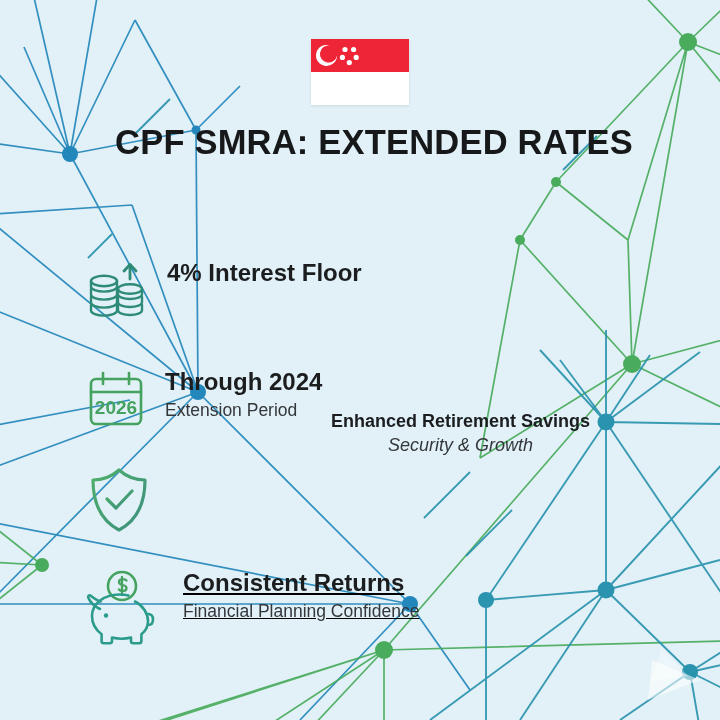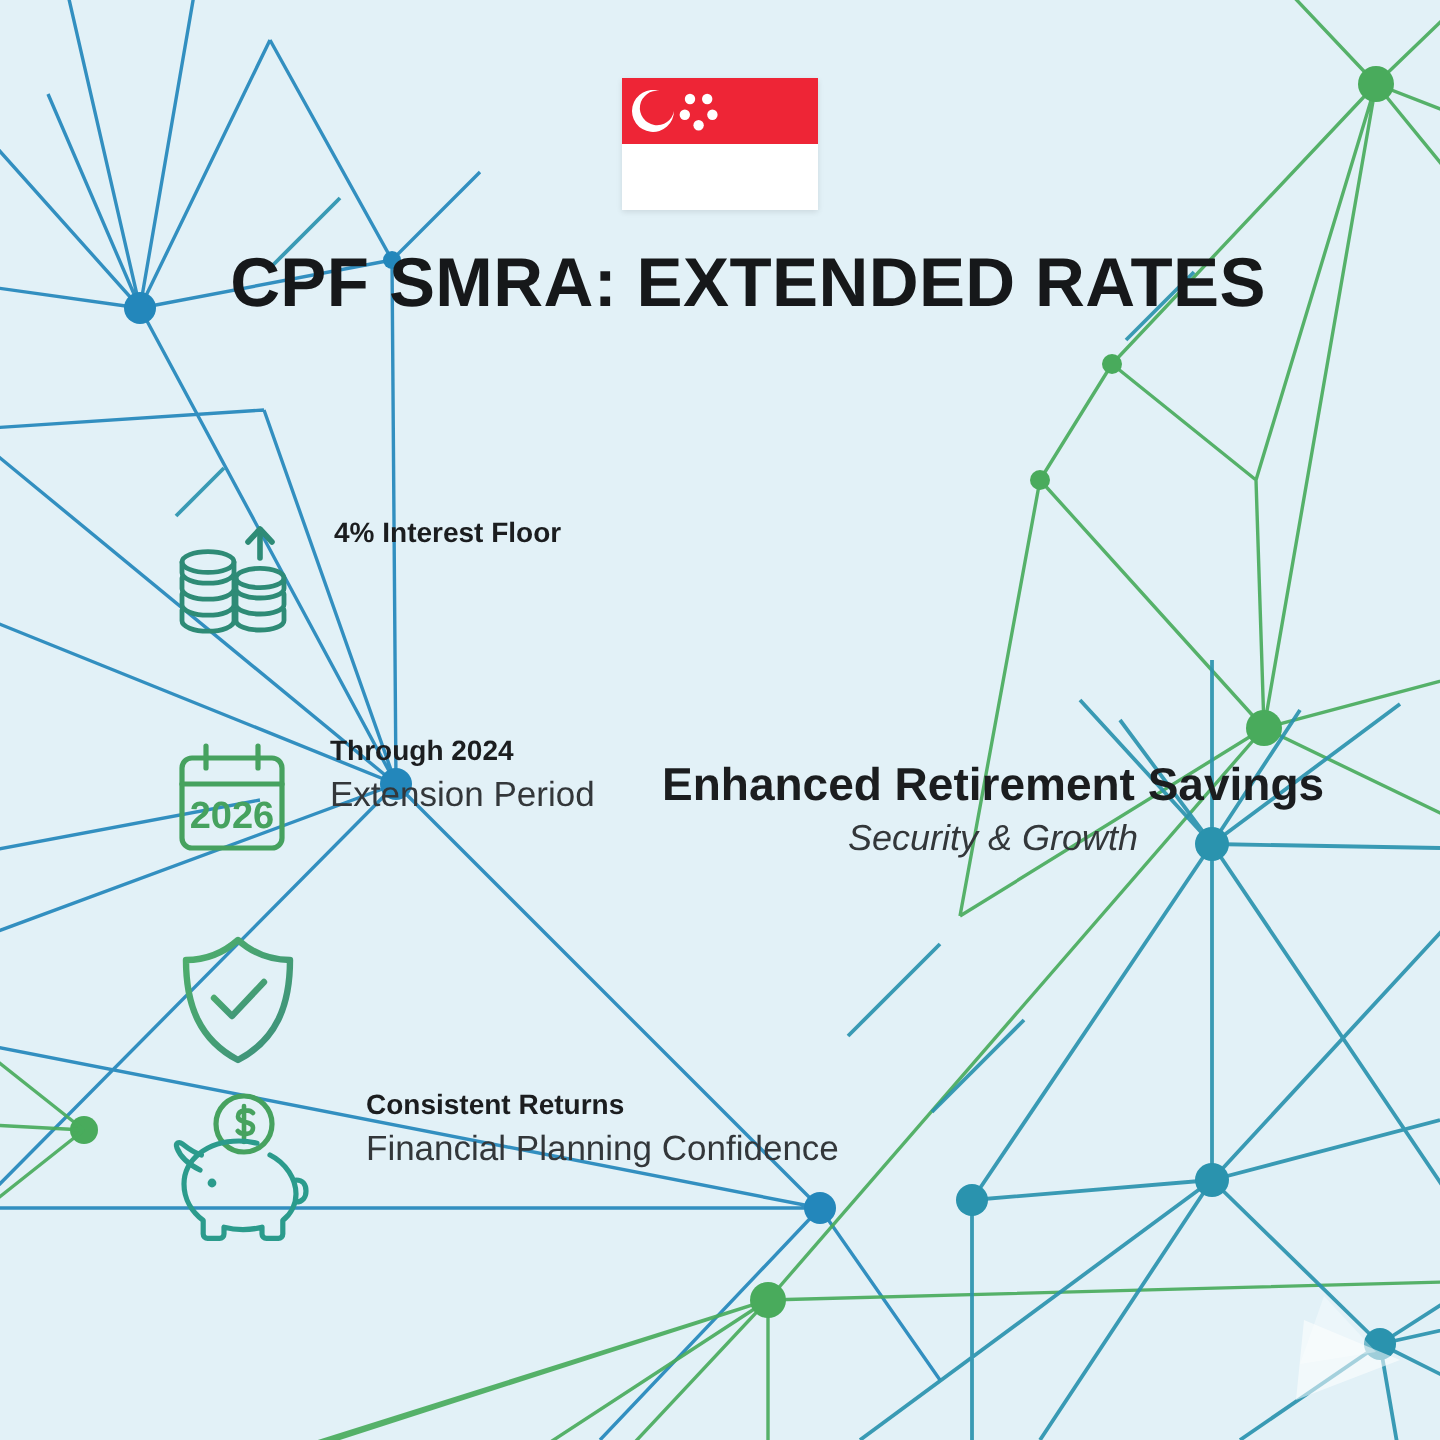--- a/index.html
+++ b/index.html
@@ -28,39 +28,39 @@
     color:#16181a;
     font-family:"Liberation Sans", sans-serif;
     padding-left:28px;
   }
 
   
   .row { position:absolute; display:flex; align-items:flex-start; }
   .row .icon { flex:0 0 auto; }
   .row .txt  { padding-left:17px; }
   .head {
-    font-size:14px; font-weight:bold; color:#1b1d1f;
+    font-size:24px; font-weight:bold; color:#1b1d1f;
     line-height:1.28; white-space:nowrap;
   }
   .head .light { font-weight:normal; color:#2b2d2f; }
   .sub {
     font-size:17.5px; font-weight:normal; color:#33373a;
     line-height:1.38; white-space:nowrap;
   }
 
   #row-1 { left:84px; top:258px; }
   #row-2 { left:84px; top:367px; }
   #row-3 { left:84px; top:463px; }
-  #row-4 { left:80px; top:544px; }
+  #row-4 { left:80px; top:568px;text-decoration:underline; }
 
   
   .overlay-block {
     position:absolute; left:331px; top:378px; text-align:center;
   }
-  .overlay-block .head { font-size:23px; }
+  .overlay-block .head { font-size:18px;margin-top:32px; }
   .overlay-block .sub  { font-size:18px;font-style:italic; }
 </style>
 </head>
 <body>
 
 <svg id="bg-network" viewBox="0 0 720 720" xmlns="http://www.w3.org/2000/svg">
   <defs>
     <style>
       .lb { stroke:#2387bb; stroke-width:1.7; fill:none; opacity:.92; }
       .lg { stroke:#49ab5c; stroke-width:1.7; fill:none; opacity:.92; }

